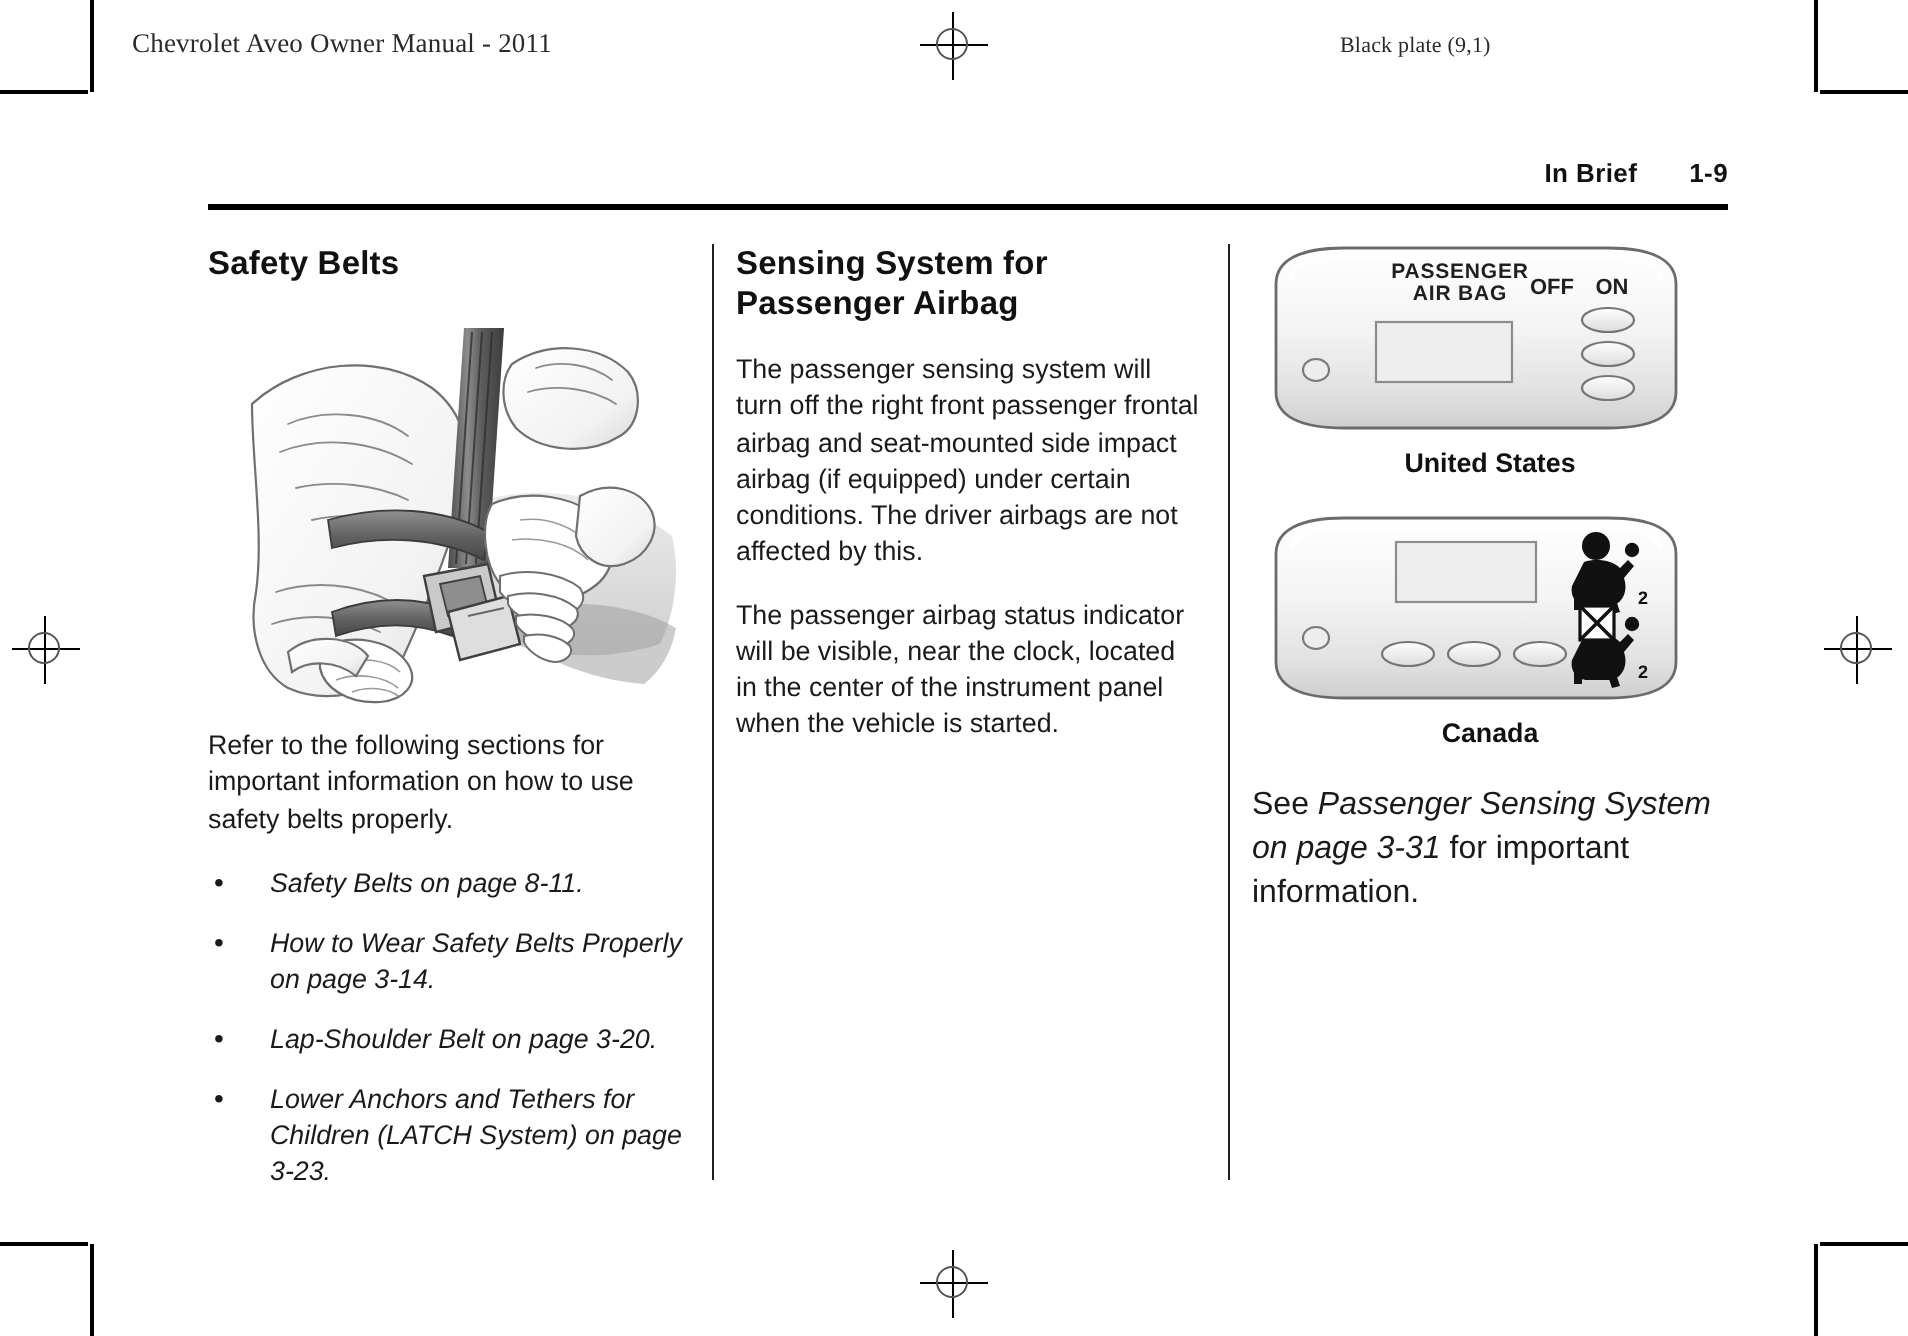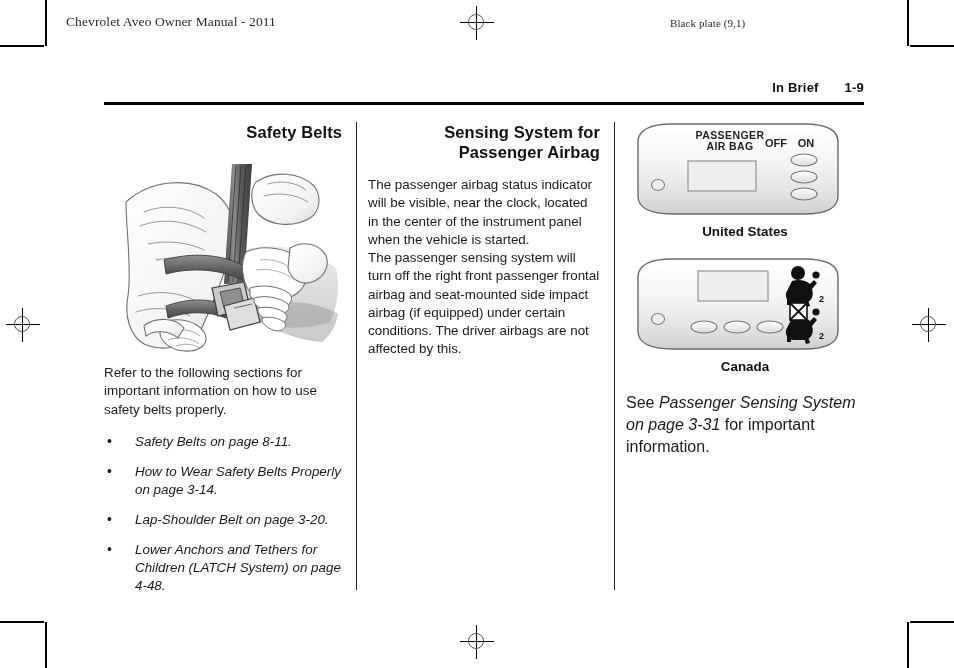--- a/index.html
+++ b/index.html
@@ -79,21 +79,20 @@
   #divider-1 { left: 356px; }
   #divider-2 { left: 614px; }
 
   h2.sec {
     margin: 0 0 14px 0;
     font-size: 16.5px;
     font-weight: bold;
     line-height: 1.22;
     color: #111;
     letter-spacing: .1px;
-    text-align: right;
   }
   p.body {
     margin: 0 0 13px 0;
     font-size: 13.4px;
     line-height: 1.36;
     color: #1a1a1a;
   }
   p.body.last { margin-bottom: 0; }
 
   ul.reflist {
@@ -288,29 +287,29 @@
     <li>
       <span class="bullet">•</span>
       <span>How to Wear Safety Belts Properly on page 3-14.</span>
     </li>
     <li>
       <span class="bullet">•</span>
       <span>Lap-Shoulder Belt on page 3-20.</span>
     </li>
     <li>
       <span class="bullet">•</span>
-      <span>Lower Anchors and Tethers for Children (LATCH System) on page 4-48.</span>
+      <span>Lower Anchors and Tethers for Children (LATCH System) on page 3-23.</span>
     </li>
   </ul>
 </div>
 
 <div class="col" id="col-2">
   <h2 class="sec">Sensing System for Passenger Airbag</h2>
+  <p class="body">The passenger sensing system will turn off the right front passenger frontal airbag and seat-mounted side impact airbag (if equipped) under certain conditions. The driver airbags are not affected by this.</p>
   <p class="body last">The passenger airbag status indicator will be visible, near the clock, located in the center of the instrument panel when the vehicle is started.</p>
-  <p class="body">The passenger sensing system will turn off the right front passenger frontal airbag and seat-mounted side impact airbag (if equipped) under certain conditions. The driver airbags are not affected by this.</p>
 </div>
 
 <div class="col" id="col-3">
 
   <div class="panel-fig">
     <svg class="panel-svg" width="224" height="96" viewBox="0 0 224 96" xmlns="http://www.w3.org/2000/svg">
       <defs>
         <linearGradient id="usBody" x1="0" y1="0" x2="0" y2="1">
           <stop offset="0%" stop-color="#ffffff"></stop>
           <stop offset="45%" stop-color="#f4f4f4"></stop>

